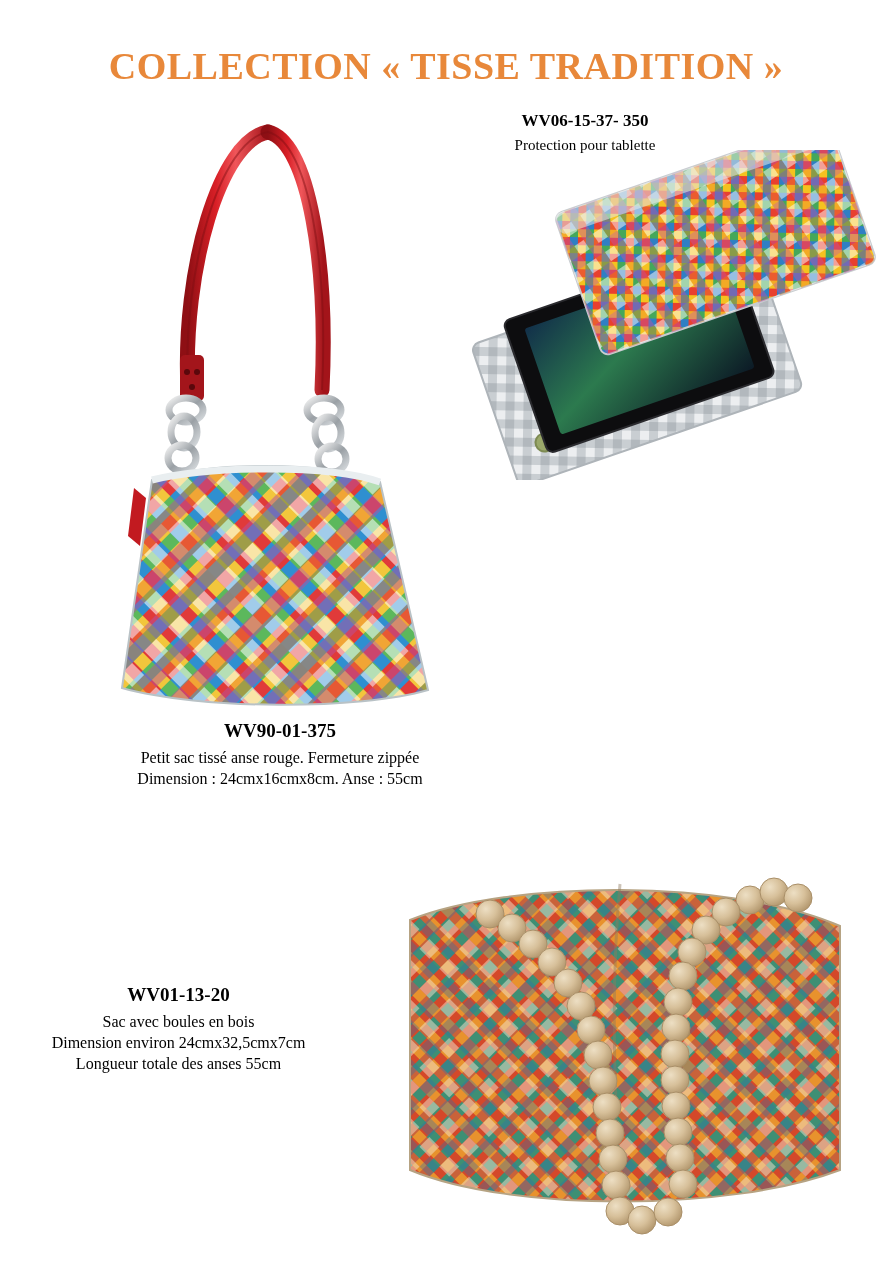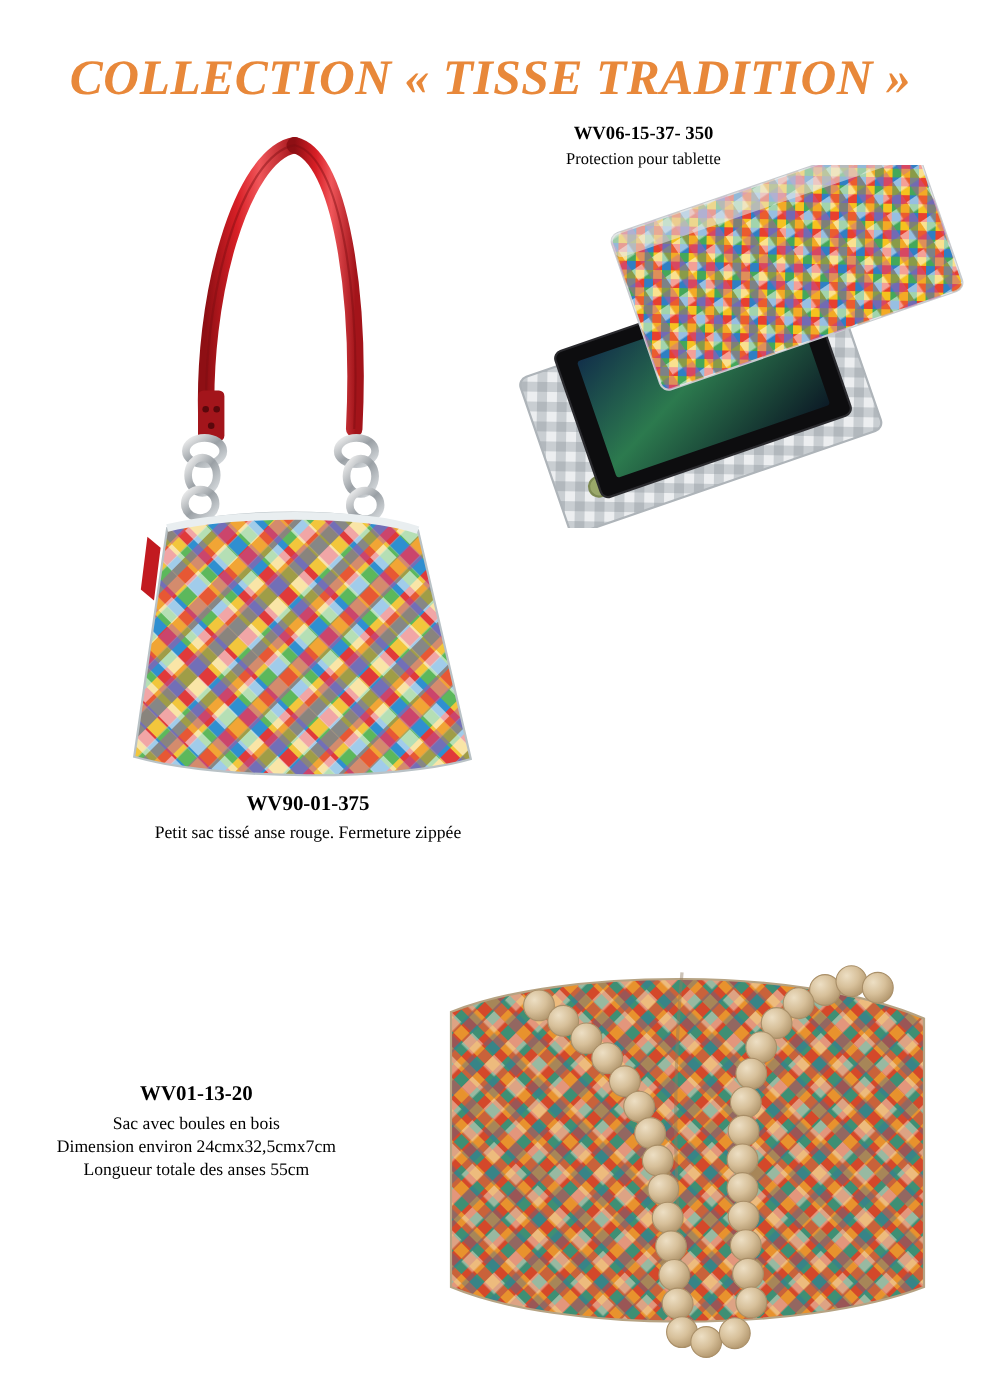--- a/index.html
+++ b/index.html
@@ -18,25 +18,24 @@
 
   
   .page-title {
     position: absolute;
     top: 44px;
     left: 0;
     width: 892px;
     text-align: center;
     font-family: "Liberation Serif", serif;
     font-weight: bold;
-    font-size: 45px;
+    font-size: 38px;
     letter-spacing: 0.5px;
     color: #E8883A;
     white-space: nowrap;
-    font-style: italic;
   }
 
   
   .caption {
     position: absolute;
     text-align: center;
     line-height: 1.32;
     font-family: Liberation Serif, serif;
   }
   .caption .code {
@@ -267,20 +266,21 @@
 </div>
 
 <div class="caption" id="caption-tablet">
   <span class="code">WV06-15-37- 350</span>
   <span class="line">Protection pour  tablette</span>
 </div>
 
 <div class="caption" id="caption-redbag">
   <span class="code">WV90-01-375</span>
   <span class="line">Petit sac tissé anse rouge.  Fermeture zippée</span>
+  <span class="line">Dimension : 24cmx16cmx8cm. Anse : 55cm</span>
 </div>
 
 <div class="caption" id="caption-beadbag">
   <span class="code">WV01-13-20</span>
   <span class="line">Sac avec boules en bois</span>
   <span class="line">Dimension environ 24cmx32,5cmx7cm</span>
   <span class="line">Longueur totale des anses 55cm</span>
 </div>
 
 </body></html>

